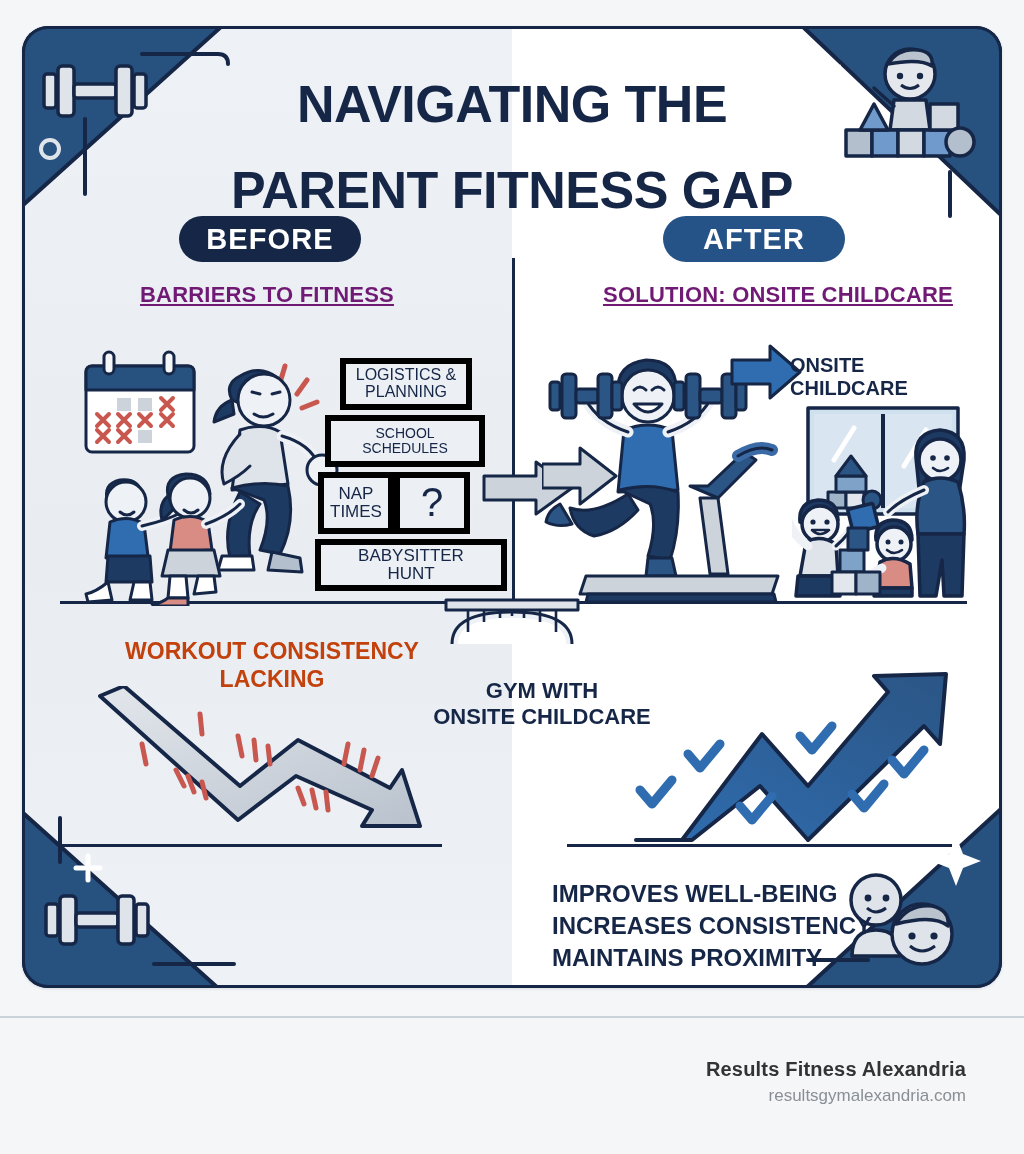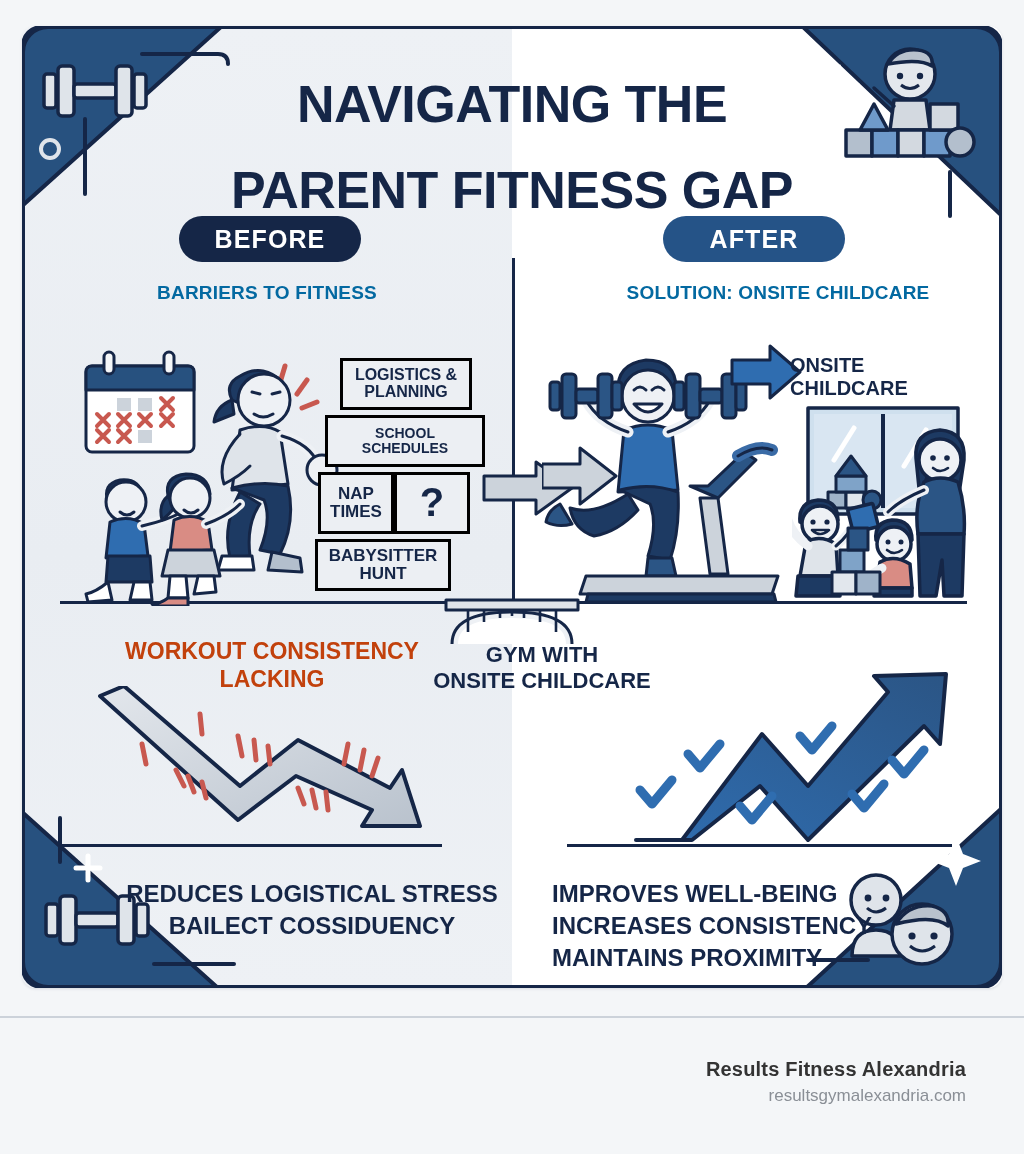--- a/index.html
+++ b/index.html
@@ -13,21 +13,21 @@
     position: relative;
     width: 1024px; height: 1154px;
     background: #f4f6f8;
   }
 
   
   .card {
     position: absolute;
     left: 22px; top: 26px;
     width: 980px; height: 962px;
-    border-radius: 14px;
+    border-radius: 26px;
     background: #ffffff;
     overflow: hidden;
     box-shadow: 0 1px 3px rgba(20,35,70,.13);
   }
   .card-border {
     position: absolute; inset: 0;
     border: 3px solid #152647;
     border-radius: 26px;
     pointer-events: none;
     z-index: 40;
@@ -70,65 +70,66 @@
     z-index: 12;
   }
   .title .l2 { display: block; margin-top: 26px; }
 
   
   .pill {
     position: absolute;
     z-index: 14;
     border-radius: 28px;
     color: #ffffff;
-    font-size: 25px;
+    font-size: 29px;
     font-weight: 700;
     letter-spacing: 1.1px;
     text-align: center;
     line-height: 46px;
     height: 46px;
     width: 182px;
   }
   .pill.before { left: 157px; top: 190px; background: #152647; }
   .pill.after  { left: 641px; top: 190px; background: #255387; }
 
   .sub-head {
     position: absolute;
     z-index: 14;
-    color: #0369a1;
-    font-size: 19px;
+    color: #701a75;
+    font-size: 22px;
     font-weight: 700;
     letter-spacing: 0.2px;
     text-align: center;
     white-space: nowrap;
+    text-decoration: underline;
   }
   .sub-head.left  { left: 0; width: 490px; top: 256px; }
   .sub-head.right { left: 490px; width: 490px; top: 256px; padding-left: 42px; }
 
   
   .scene { position: absolute; z-index: 10; }
   .scene svg { display: block; }
 
   
   .blocks { position: absolute; z-index: 15; }
   .blk {
     position: absolute;
     background: #eceff3;
-    border: 3px solid #000000;
+    border: 6px solid #000000;
     color: #152647;
-    font-weight: 700;
+    font-weight: 400;
     display: flex; align-items: center; justify-content: center;
     text-align: center;
     line-height: 1.04;
   }
   .blk.b1 { left: 318px; top: 332px; width: 132px; height: 52px; font-size: 16px; }
   .blk.b2 { left: 303px; top: 389px; width: 160px; height: 52px; font-size: 14px; }
   .blk.b3 { left: 296px; top: 446px; width:  76px; height: 62px; font-size: 17px; }
   .blk.b4 { left: 372px; top: 446px; width:  76px; height: 62px; font-size: 40px; }
-  .blk.b5 { left: 293px; top: 513px; width: 136px; height: 52px; font-size: 17px; }
+  .blk.b5 { left: 293px; top: 513px; width: 192px; height: 52px; font-size: 17px; }
 
   
   .oc-label {
     position: absolute; z-index: 15;
     left: 768px; top: 328px; width: 190px;
     text-align: left;
     color: #152647;
     font-size: 20px; font-weight: 700;
     line-height: 1.15;
   }
@@ -146,21 +147,21 @@
   .trend-head {
     position: absolute; z-index: 15;
     color: #c2410c; font-size: 23px; font-weight: 700;
     text-align: center; line-height: 1.2;
   }
   .trend-head.left { left: 30px; width: 440px; top: 612px; }
   .trend-head.right { left: 530px; width: 420px; top: 612px; }
 
   .bridge-label {
     position: absolute; z-index: 16;
-    left: 370px; width: 300px; top: 616px;
+    left: 370px; width: 300px; top: 652px;
     text-align: center;
     color: #152647; font-size: 22px; font-weight: 700; line-height: 1.2;
   }
 
   
   .outcomes {
     position: absolute; z-index: 15;
     color: #152647; font-weight: 700; font-size: 24px; line-height: 1.33;
   }
   .outcomes.left  { left: 80px; width: 420px; top: 852px; text-align: center; }
@@ -546,24 +547,20 @@
           <path d="M188 68 L200 82 L220 58"></path>
           <path d="M240 126 L252 140 L272 116"></path>
           <path d="M280 92 L292 106 L312 82"></path>
         </g>
       </svg>
     </div>
 
     <div class="ground l2"></div>
     <div class="ground r2"></div>
 
-    <div class="outcomes left">
-      <div>REDUCES LOGISTICAL STRESS</div>
-      <div>BAILECT COSSIDUENCY</div>
-    </div>
     <div class="outcomes right">
       <div>IMPROVES WELL-BEING</div>
       <div>INCREASES CONSISTENCY</div>
       <div>MAINTAINS PROXIMITY</div>
     </div>
 
     <div class="card-border"></div>
   </div>
 
   <div class="footer-rule"></div>

